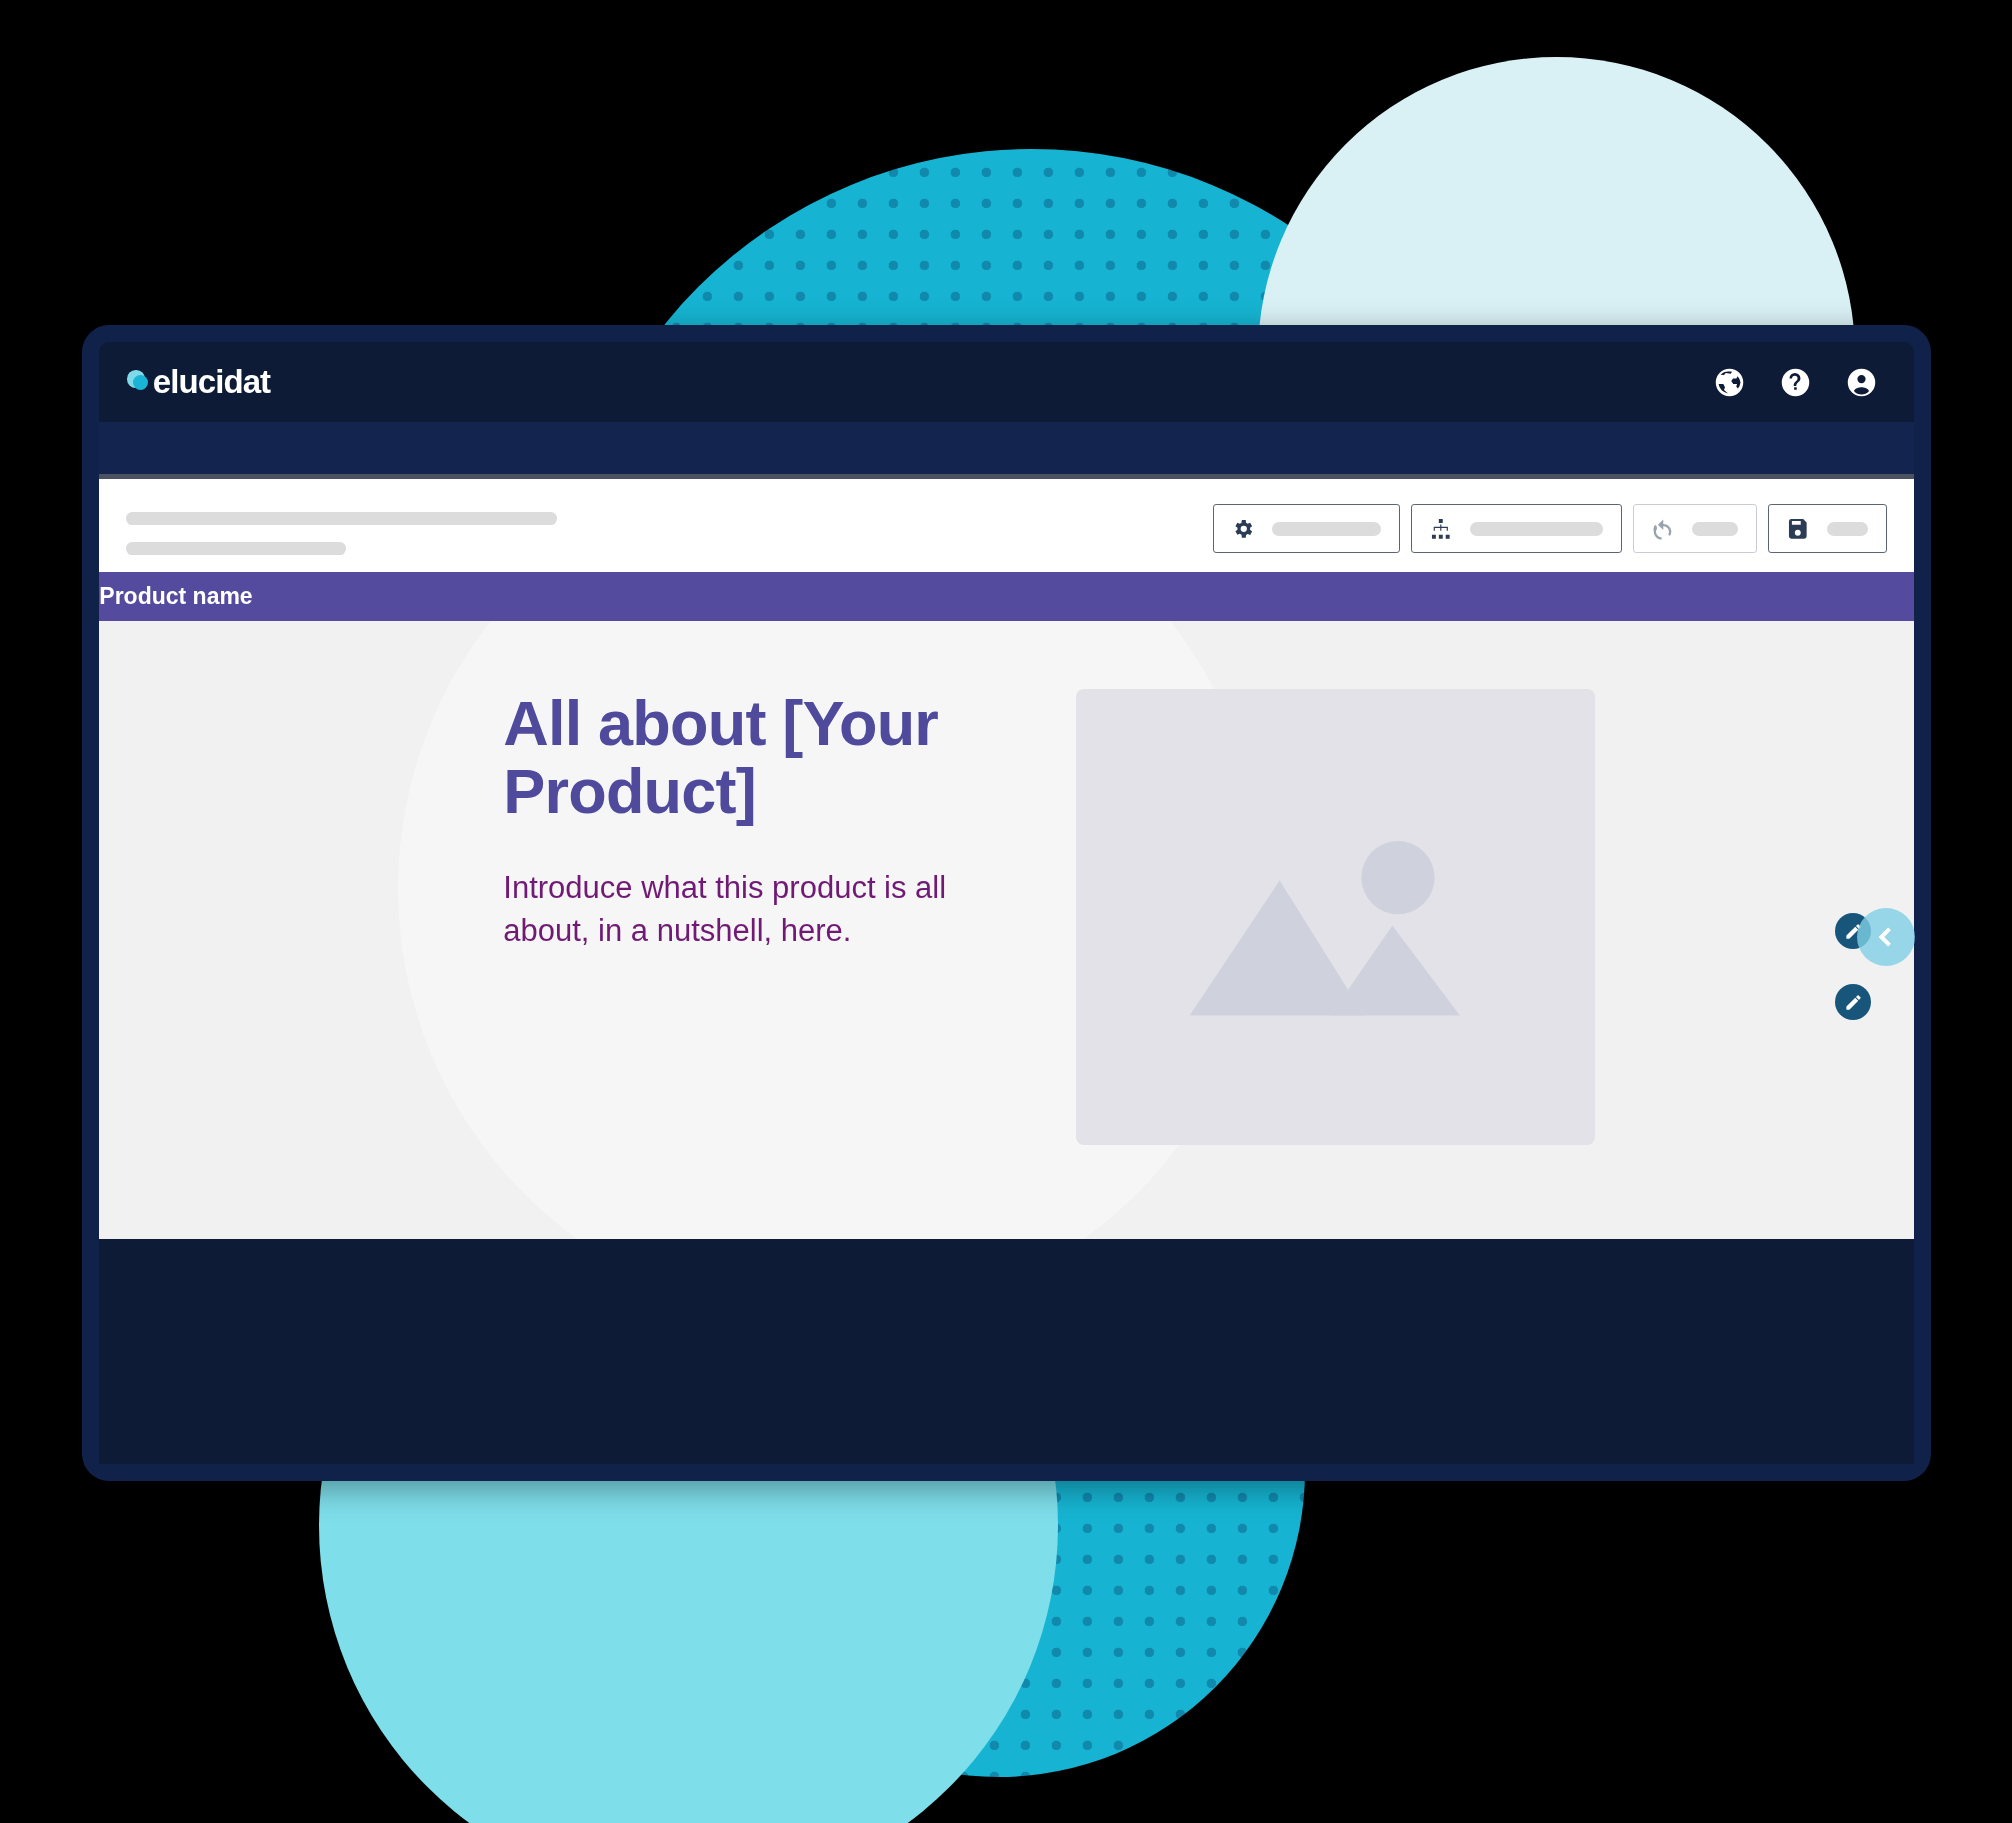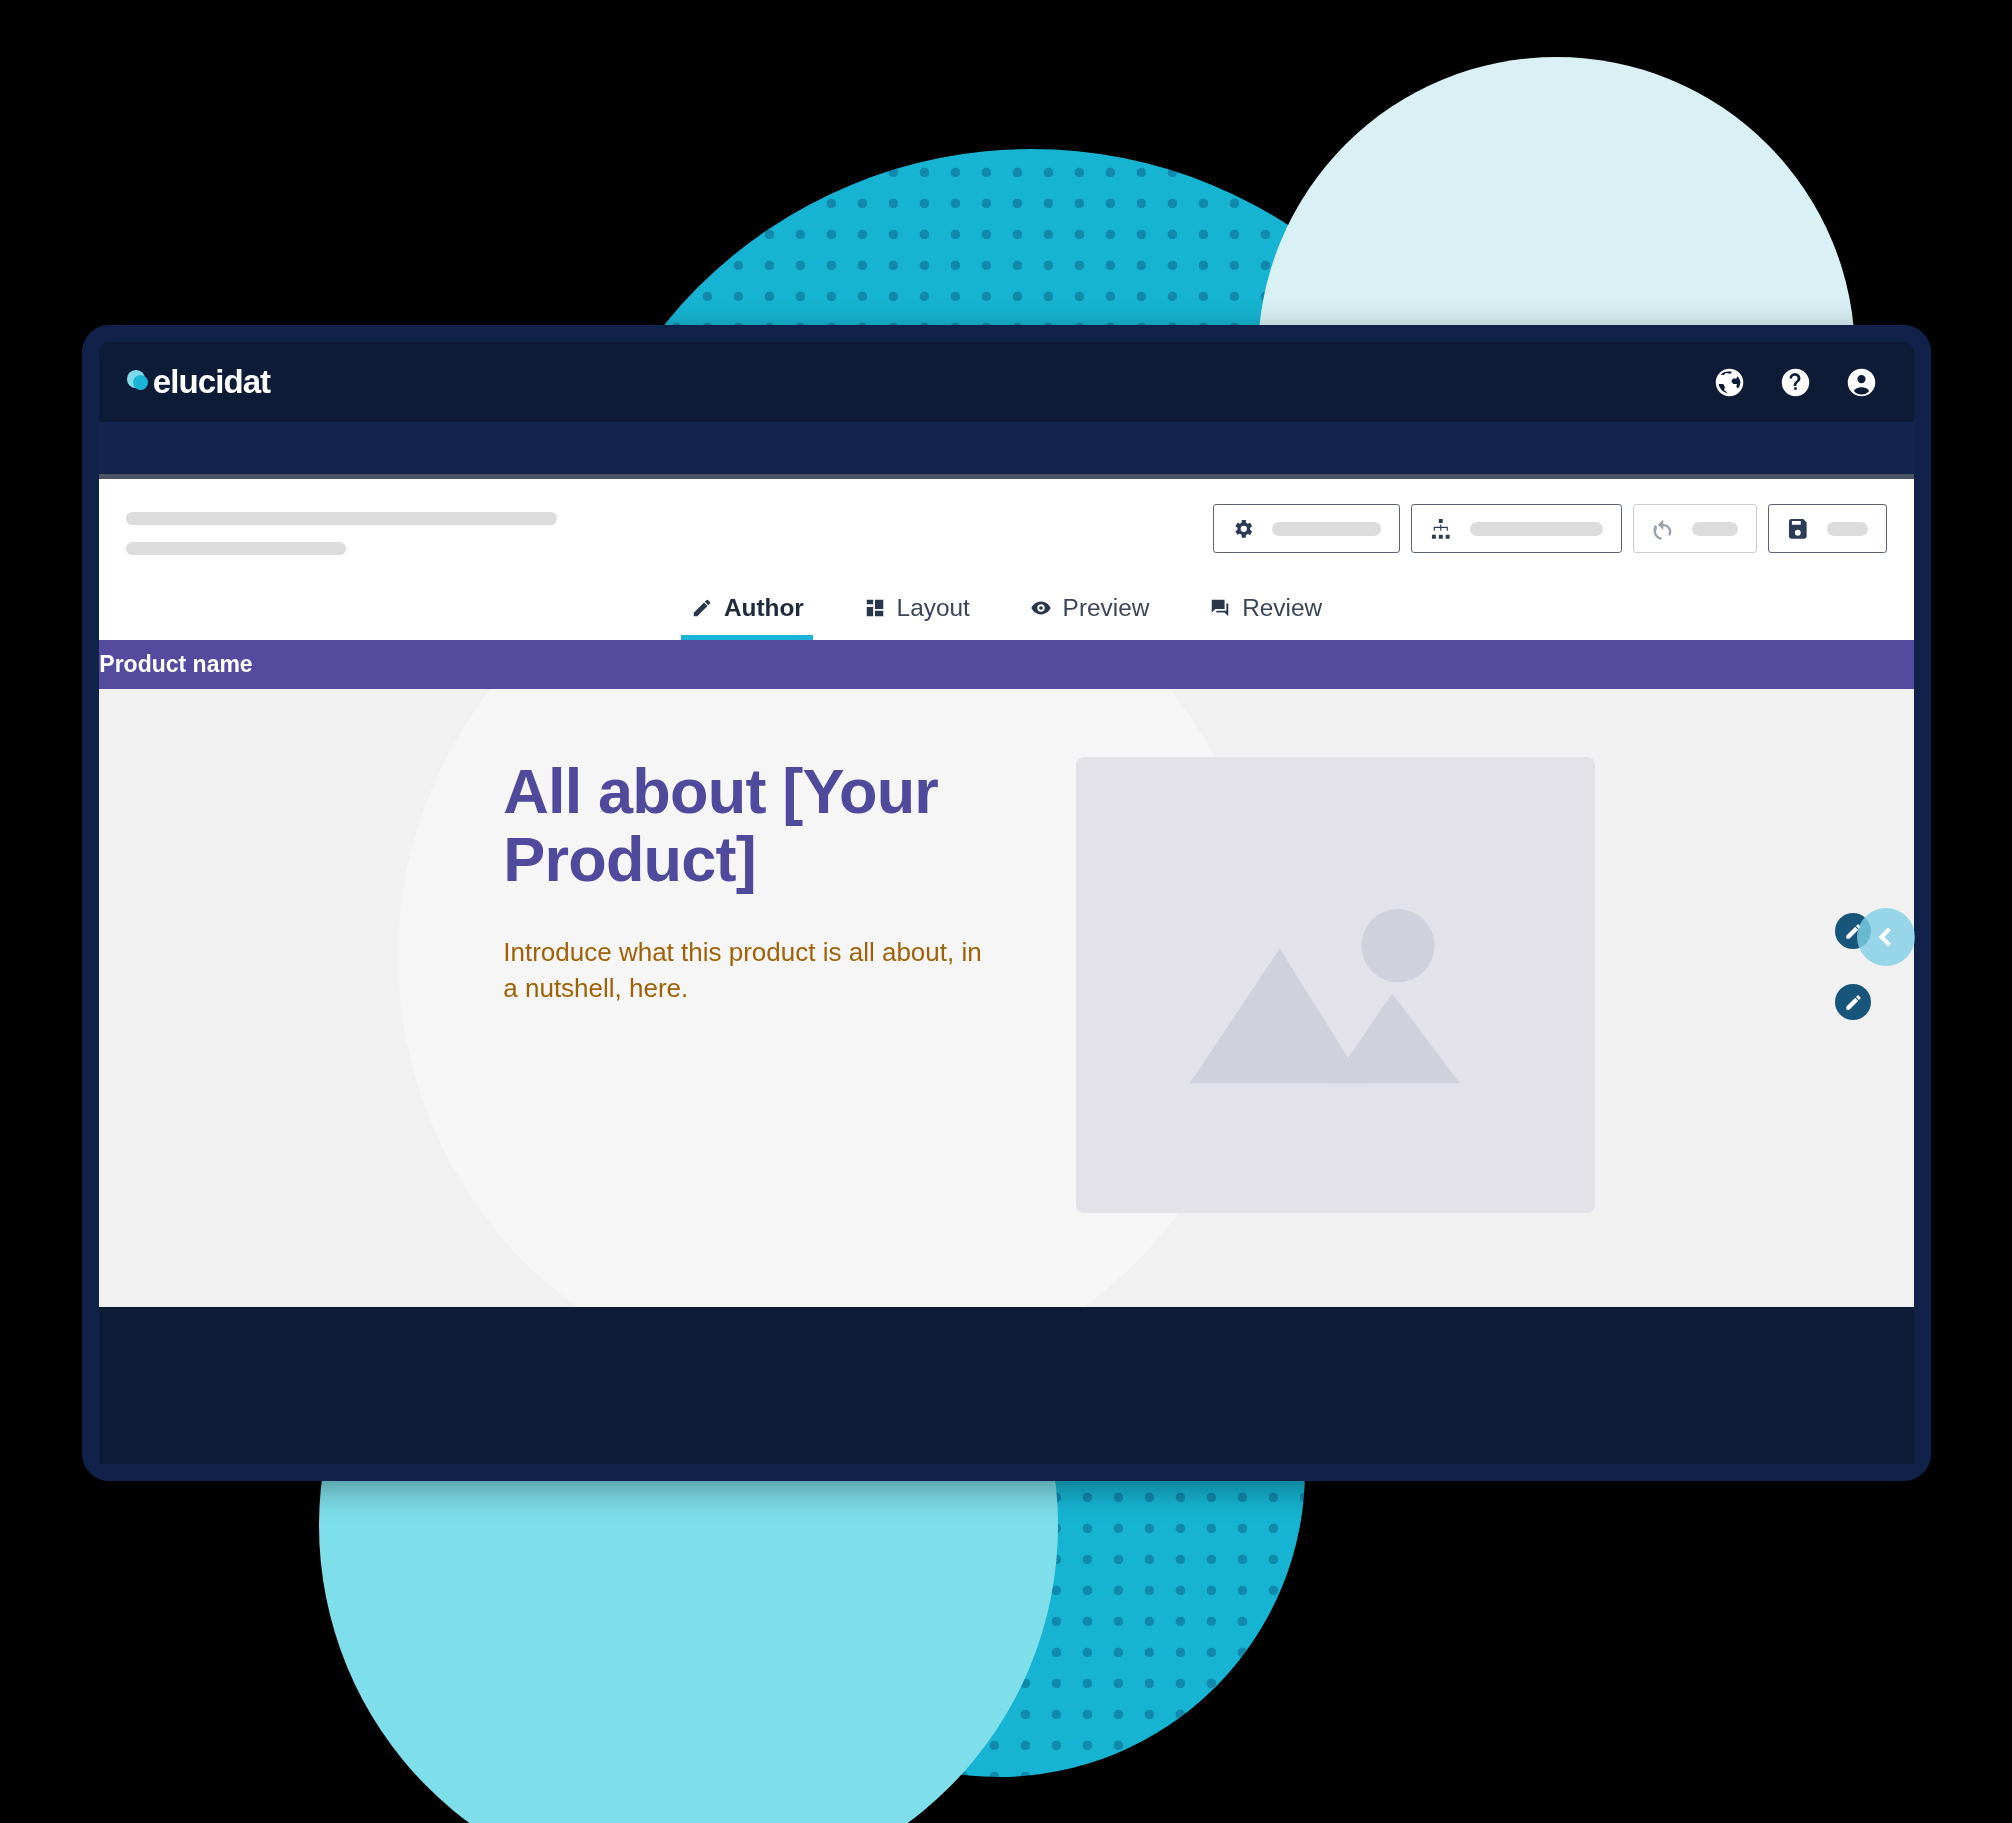--- a/index.html
+++ b/index.html
@@ -210,23 +210,23 @@
   #hero-text { width: 487px; }
   #hero-heading {
     font-size: 63px;
     font-weight: bold;
     line-height: 1.08;
     color: #4f4a9c;
     letter-spacing: -0.8px;
     margin-bottom: 42px;
   }
   .hero-p {
-    font-size: 26px;
+    font-size: 31px;
     line-height: 1.38;
-    color: #a16207;
+    color: #701a75;
     margin-bottom: 28px;
   }
   #hero-image {
     width: 519px; height: 456px;
     background: #e2e2e8;
     border-radius: 7.9px;
     position: relative;
     flex: none;
   }
   #hero-image svg {
@@ -346,46 +346,20 @@
             </div>
             <div class="tool-btn" id="btn-save">
               <svg viewBox="0 0 24 24">
                   <path d="M17.5 2H5.5A2.5 2.5 0 0 0 3 4.5v15A2.5 2.5 0 0 0 5.5 22h13a2.5 2.5 0 0 0 2.5-2.5V5.6zM12 19a3 3 0 1 1 0-6 3 3 0 0 1 0 6zm3-11H6V4h9z"></path>
                 </svg>
               <div class="tool-bar"></div>
             </div>
           </div>
         </div>
 
-        <div id="tabs">
-          <div class="tab active">
-            <svg viewBox="0 0 24 24">
-                <path d="M3 17.2V21h3.8L18 9.8l-3.8-3.8zm17.7-10.3a1 1 0 0 0 0-1.4l-2.2-2.2a1 1 0 0 0-1.4 0L15.1 5.1l3.8 3.8z"></path>
-              </svg>
-            <span>Author</span>
-          </div>
-          <div class="tab">
-            <svg viewBox="0 0 24 24">
-                <path d="M3 3h7v5H3zm0 8h7v10H3zm9-8h9v10h-9zm0 12h9v6h-9z"></path>
-              </svg>
-            <span>Layout</span>
-          </div>
-          <div class="tab">
-            <svg viewBox="0 0 24 24">
-                <path d="M12 5C6.5 5 2.7 9.2 1.5 12c1.2 2.8 5 7 10.5 7s9.3-4.2 10.5-7C21.3 9.2 17.5 5 12 5zm0 11a4 4 0 1 1 0-8 4 4 0 0 1 0 8zm0-6a2 2 0 1 0 0 4 2 2 0 0 0 0-4z"></path>
-              </svg>
-            <span>Preview</span>
-          </div>
-          <div class="tab">
-            <svg viewBox="0 0 24 24">
-                <path d="M3 3h14v10H7l-4 4zm16 4h2v14l-4-4H8v-2h11z"></path>
-              </svg>
-            <span>Review</span>
-          </div>
-        </div>
       </div>
 
       <div id="section-bar">
         <div id="section-bar-title">Product name</div>
       </div>
 
       <div id="hero">
         <div id="hero-inner">
           <div id="hero-text">
             <div id="hero-heading">All about [Your Product]</div>

